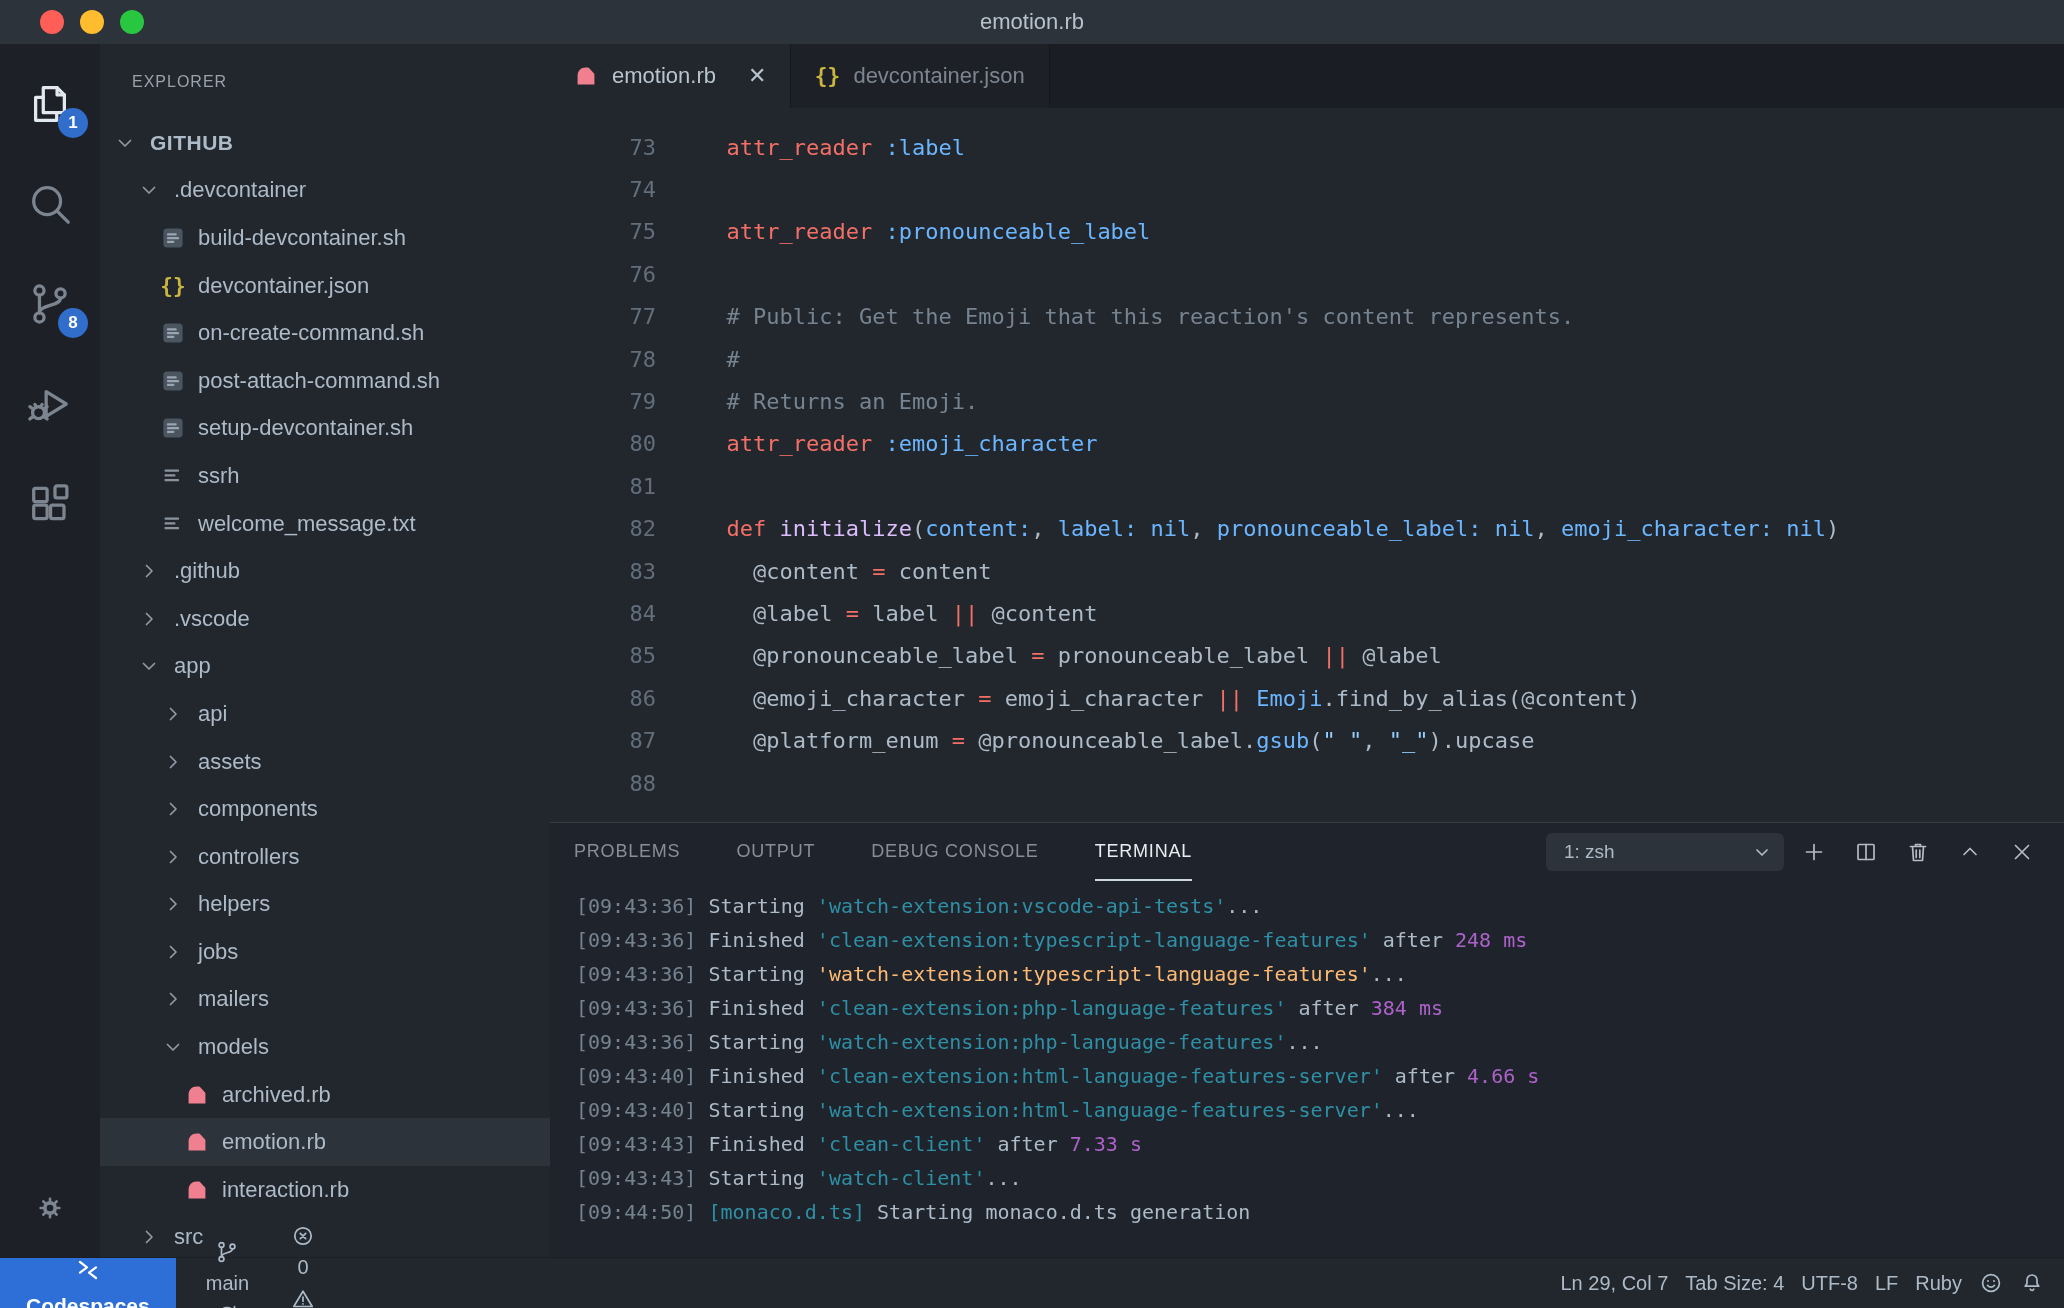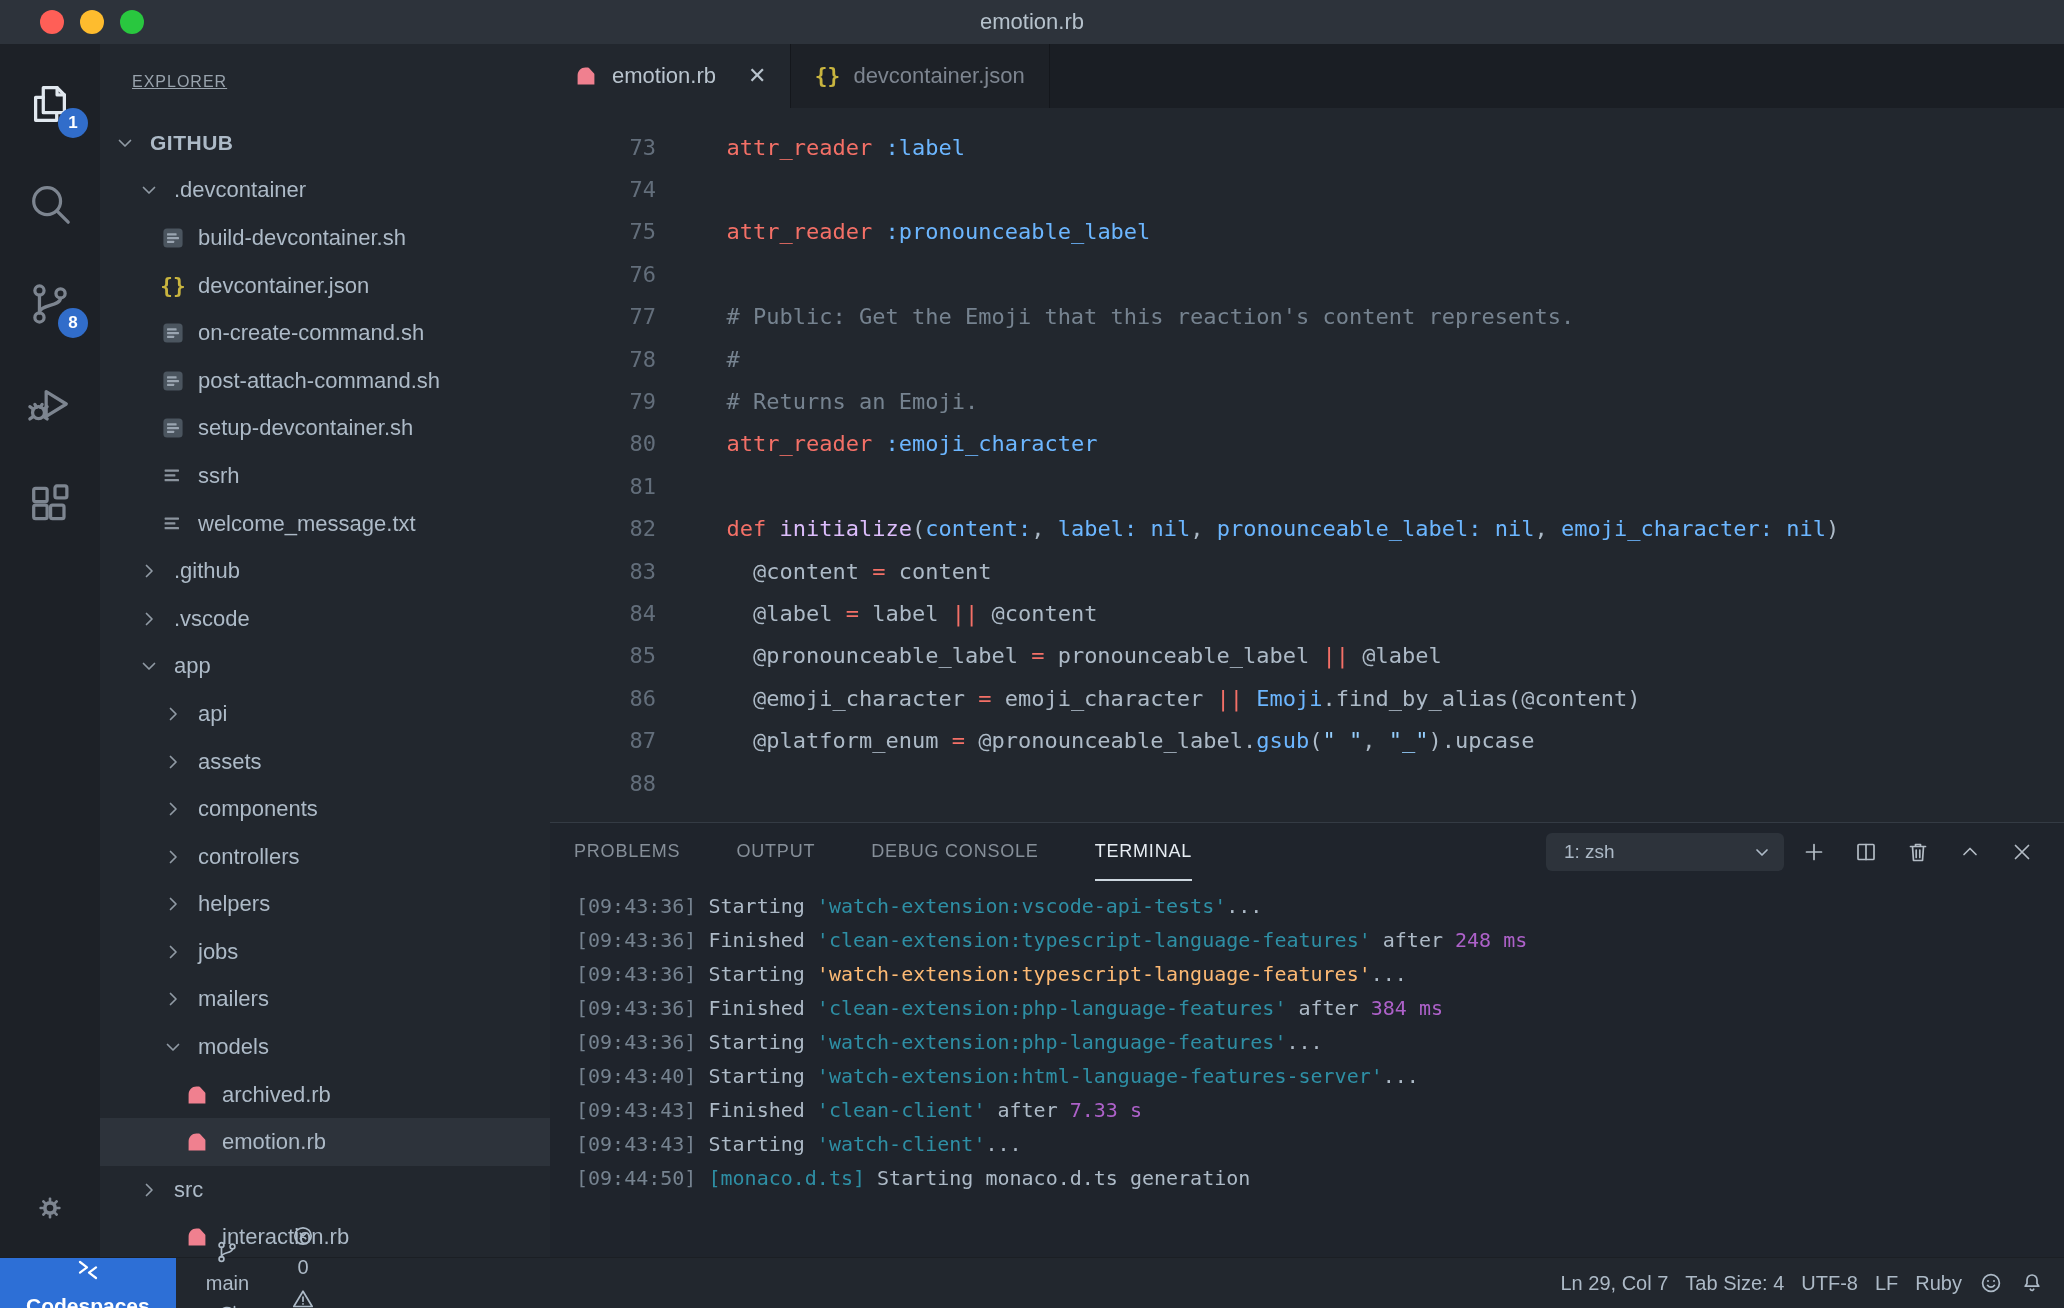--- a/index.html
+++ b/index.html
@@ -28,21 +28,21 @@
   .ab-badge{position:absolute;right:-6px;bottom:-2px;min-width:30px;height:30px;border-radius:15px;
             background:#316dca;color:#fff;font-size:17px;display:flex;align-items:center;
             justify-content:center;font-weight:600;}
   .ab-bottom{position:absolute;bottom:18px;left:0;width:100%;display:flex;justify-content:center;}
   .ab-bottom .ab-item{margin-bottom:0;}
   .ab-bottom svg{width:44px;height:44px;}
 
   
   .sidebar{width:450px;background:#22272e;flex:none;overflow:hidden;display:flex;flex-direction:column;}
   .sb-header{height:75px;display:flex;align-items:center;padding-left:32px;color:#99a3ad;
-             font-size:16px;letter-spacing:1px;flex:none;text-decoration:underline;}
+             font-size:16px;letter-spacing:1px;flex:none;}
   .tree{flex:1;overflow:hidden;}
   .tree-row{height:47.6px;display:flex;align-items:center;font-size:22px;color:#adbac7;cursor:pointer;}
   .tree-row.selected{background:#2d333b;}
   .tree-row.root .tree-label{font-weight:700;letter-spacing:.5px;font-size:21px;}
   .twisty{width:26px;height:26px;flex:none;display:flex;align-items:center;justify-content:center;color:#909aa4;}
   .twisty svg{width:24px;height:24px;}
   .fico{width:26px;height:26px;flex:none;display:flex;align-items:center;justify-content:center;}
   .fico svg{width:24px;height:24px;}
   .fico.braces{color:#c9b53f;font-family:"DejaVu Sans Mono",monospace;font-weight:700;font-size:21px;}
   .tree-label{margin-left:12px;white-space:nowrap;}
@@ -408,39 +408,39 @@
         <div class="tree-row selected" style="padding-left: 84px;">
           <span class="fico">
             <span style="display: inline-flex; align-items: center; justify-content: center;">
               <svg viewBox="0 0 20 20">
                 <path d="M3 17V9.5C3 5.9 5.9 3 9.5 3h2.1c.42 0 .82.17 1.1.47l3.85 4.15c.28.3.45.7.45 1.11V17z" fill="#f0808f"></path>
               </svg>
             </span>
           </span>
           <span class="tree-label">emotion.rb</span>
         </div>
+        <div class="tree-row" style="padding-left: 84px;">
+          <span class="fico">
+            <span style="display: inline-flex; align-items: center; justify-content: center;">
+              <svg viewBox="0 0 20 20">
+                <path d="M3 17V9.5C3 5.9 5.9 3 9.5 3h2.1c.42 0 .82.17 1.1.47l3.85 4.15c.28.3.45.7.45 1.11V17z" fill="#f0808f"></path>
+              </svg>
+            </span>
+          </span>
+          <span class="tree-label">interaction.rb</span>
+        </div>
         <div class="tree-row" style="padding-left: 36px;">
           <span class="twisty">
             <span style="display: inline-flex; align-items: center; justify-content: center;">
               <svg viewBox="0 0 24 24" fill="none" stroke="currentColor" stroke-width="1.7" stroke-linecap="round" stroke-linejoin="round">
                 <path d="M9.5 6.5l5.5 5.5-5.5 5.5"></path>
               </svg>
             </span>
           </span>
           <span class="tree-label">src</span>
-        </div>
-        <div class="tree-row" style="padding-left: 84px;">
-          <span class="fico">
-            <span style="display: inline-flex; align-items: center; justify-content: center;">
-              <svg viewBox="0 0 20 20">
-                <path d="M3 17V9.5C3 5.9 5.9 3 9.5 3h2.1c.42 0 .82.17 1.1.47l3.85 4.15c.28.3.45.7.45 1.11V17z" fill="#f0808f"></path>
-              </svg>
-            </span>
-          </span>
-          <span class="tree-label">interaction.rb</span>
         </div>
       </div>
   </div>
 
   <div class="editorgroup">
 
     <div class="tabbar">
       <div class="tab active">
         <span class="fico" style="display: inline-flex; align-items: center; width: 24px; height: 24px;">
             <svg viewBox="0 0 20 20" style="width: 100%; height: 100%;">
@@ -575,20 +575,21 @@
               </svg>
             </span>
           </div>
       </div>
       <div class="term-body mono">
           <div class="term-line"><span style="color: rgb(118, 131, 144);">[09:43:36]</span><span style="color: rgb(173, 186, 199);"> Starting </span><span style="color: rgb(46, 143, 165);">'watch-extension:vscode-api-tests'</span><span style="color: rgb(173, 186, 199);">...</span></div>
           <div class="term-line"><span style="color: rgb(118, 131, 144);">[09:43:36]</span><span style="color: rgb(173, 186, 199);"> Finished </span><span style="color: rgb(46, 143, 165);">'clean-extension:typescript-language-features'</span><span style="color: rgb(173, 186, 199);"> after </span><span style="color: rgb(173, 97, 201);">248 ms</span></div>
           <div class="term-line"><span style="color: rgb(118, 131, 144);">[09:43:36]</span><span style="color: rgb(173, 186, 199);"> Starting </span><span style="color: #fdba74; margin-top: 24px;">'watch-extension:typescript-language-features'</span><span style="color: rgb(173, 186, 199);">...</span></div>
           <div class="term-line"><span style="color: rgb(118, 131, 144);">[09:43:36]</span><span style="color: rgb(173, 186, 199);"> Finished </span><span style="color: rgb(46, 143, 165);">'clean-extension:php-language-features'</span><span style="color: rgb(173, 186, 199);"> after </span><span style="color: rgb(173, 97, 201);">384 ms</span></div>
           <div class="term-line"><span style="color: rgb(118, 131, 144);">[09:43:36]</span><span style="color: rgb(173, 186, 199);"> Starting </span><span style="color: rgb(46, 143, 165);">'watch-extension:php-language-features'</span><span style="color: rgb(173, 186, 199);">...</span></div>
+          <div class="term-line"><span style="color: rgb(118, 131, 144);">[09:43:40]</span><span style="color: rgb(173, 186, 199);"> Finished </span><span style="color: rgb(46, 143, 165);">'clean-extension:html-language-features-server'</span><span style="color: rgb(173, 186, 199);"> after </span><span style="color: rgb(173, 97, 201);">4.66 s</span></div>
           <div class="term-line"><span style="color: rgb(118, 131, 144);">[09:43:40]</span><span style="color: rgb(173, 186, 199);"> Starting </span><span style="color: rgb(46, 143, 165);">'watch-extension:html-language-features-server'</span><span style="color: rgb(173, 186, 199);">...</span></div>
           <div class="term-line"><span style="color: rgb(118, 131, 144);">[09:43:43]</span><span style="color: rgb(173, 186, 199);"> Finished </span><span style="color: rgb(46, 143, 165);">'clean-client'</span><span style="color: rgb(173, 186, 199);"> after </span><span style="color: rgb(173, 97, 201);">7.33 s</span></div>
           <div class="term-line"><span style="color: rgb(118, 131, 144);">[09:43:43]</span><span style="color: rgb(173, 186, 199);"> Starting </span><span style="color: rgb(46, 143, 165);">'watch-client'</span><span style="color: rgb(173, 186, 199);">...</span></div>
           <div class="term-line"><span style="color: rgb(118, 131, 144);">[09:44:50]</span><span style="color: rgb(173, 186, 199);"> </span><span style="color: rgb(46, 143, 165);">[monaco.d.ts]</span><span style="color: rgb(173, 186, 199);"> Starting monaco.d.ts generation</span></div>
         </div>
     </div>
 
   </div>
 </div>
 

